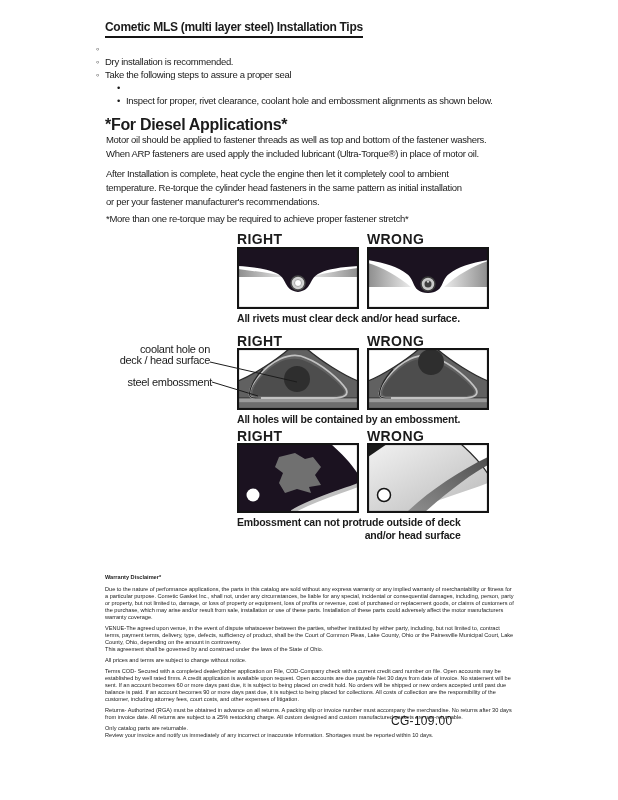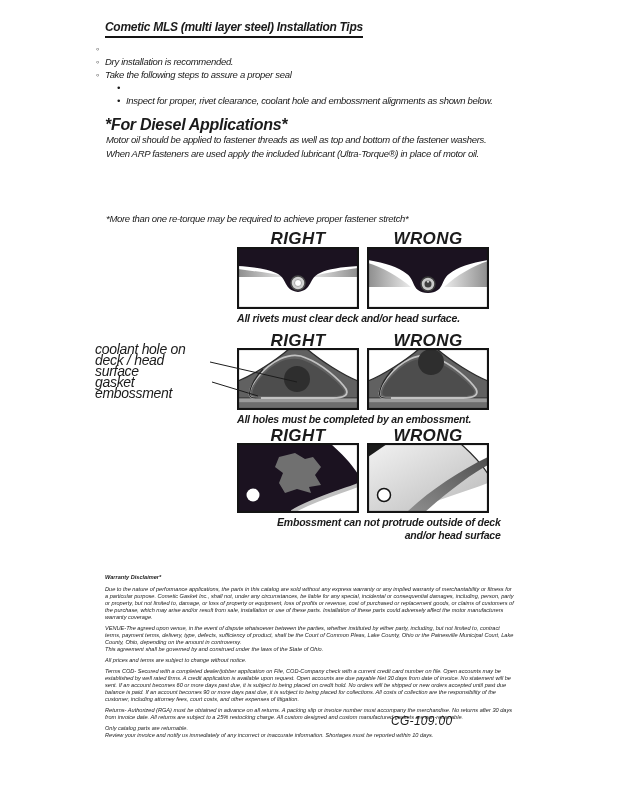--- a/index.html
+++ b/index.html
@@ -1,18 +1,18 @@
 <!DOCTYPE html>
 <html><head>
 <meta charset="utf-8">
 <style>
   html,body{margin:0;padding:0;background:#ffffff;}
   .page{
     position:relative;width:618px;height:800px;background:#ffffff;overflow:hidden;
-    font-family:"Liberation Sans",sans-serif;color:#1b1b1b;font-style:italic;
+    font-family:"Liberation Sans",sans-serif;color:#1b1b1b;
   }
   h1.title{
     position:absolute;left:105px;top:20px;margin:0;
     font-size:12px;font-weight:bold;letter-spacing:-0.3px;
     border-bottom:2px solid #151515;padding-bottom:2px;
   }
   .tips{position:absolute;left:96px;top:42px;font-size:9.5px;letter-spacing:-0.3px;}
   .tip-row{display:flex;line-height:13px;white-space:nowrap;}
   .tip-row .bul{width:9px;flex:0 0 9px;text-align:left;}
   .tip-row.sub{margin-left:21px;}
@@ -21,31 +21,31 @@
     font-size:16px;font-weight:bold;letter-spacing:-0.3px;
   }
   .body-para{
     position:absolute;left:105px;margin:1px;width:460px;
     font-size:9.5px;line-height:14px;letter-spacing:-0.3px;white-space:pre-line;
   }
   #para1{top:132px;}
   #para2{top:166px;}
   #note{top:211px;}
   .dlabel{
-    position:absolute;width:122px;text-align:center;
-    font-size:17px;font-weight:bold;letter-spacing:0.4px;line-height:14px;
+    position:absolute;width:122px;text-align:left;
+    font-size:14px;font-weight:bold;letter-spacing:0.4px;line-height:14px;
   }
   .caption{
     position:absolute;left:237px;margin:0;
     font-size:10.5px;font-weight:bold;letter-spacing:-0.2px;line-height:12.5px;white-space:pre-line;text-align:right;
   }
   svg.diag{position:absolute;}
   .annotation{
-    position:absolute;font-size:14px;letter-spacing:-0.3px;line-height:11px;
-    text-align:left;white-space:pre-line;
+    position:absolute;font-size:11px;letter-spacing:-0.3px;line-height:11px;
+    text-align:right;white-space:pre-line;
   }
   #ann-coolant{left:95px;top:344px;width:115px;}
   #ann-emboss{left:95px;top:377px;width:117px;}
   .legal{position:absolute;left:105px;top:574px;width:409px;}
   .legal p{margin:0 0 4px 0;font-size:5.6px;line-height:7px;letter-spacing:0;white-space:pre-line;}
   .legal p.lheading{font-weight:bold;margin-bottom:5px;}
   .docnum{position:absolute;left:391px;top:714px;margin:0;font-size:12px;letter-spacing:0.3px;}
 </style>
 </head>
 <body>
@@ -71,20 +71,23 @@
     </div>
     <div class="tip-row sub">
       <span class="bul">•</span>
       <span>Inspect for proper, rivet clearance, coolant hole and embossment alignments as shown below.</span>
     </div>
   </div>
 
   <h2 class="diesel-heading">*For Diesel Applications*</h2>
   <p class="body-para" id="para1">Motor oil should be applied to fastener threads as well as top and bottom of the fastener washers.
 When ARP fasteners are used apply the included lubricant (Ultra-Torque®) in place of motor oil.</p>
+  <p class="body-para" id="para2">After Installation is complete, heat cycle the engine then let it completely cool to ambient
+temperature. Re-torque the cylinder head fasteners in the same pattern as initial installation
+or per your fastener manufacturer's recommendations.</p>
   <p class="body-para" id="note">*More than one re-torque may be required to achieve proper fastener stretch*</p>
 
   <span class="dlabel" style="left:237px;top:232px;">RIGHT</span>
   <span class="dlabel" style="left:367px;top:232px;">WRONG</span>
 
   <svg class="diag" style="left:237px;top:247px;" width="122" height="62" viewBox="0 0 122 62">
     <defs>
       <linearGradient id="g1l" x1="0" y1="0" x2="1" y2="0">
           <stop offset="0" stop-color="#8d8d8d"></stop>
           <stop offset="1" stop-color="#e6e6e6"></stop>
@@ -125,21 +128,21 @@
     <rect x="1" y="1" width="120" height="60" fill="none" stroke="#141414" stroke-width="2.2"></rect>
   </svg>
 
   <p class="caption" style="top:312px;">All rivets must clear deck and/or head surface.</p>
 
   <span class="dlabel" style="left:237px;top:334px;">RIGHT</span>
   <span class="dlabel" style="left:367px;top:334px;">WRONG</span>
 
   <div class="annotation" id="ann-coolant">coolant hole on
 deck / head surface</div>
-  <div class="annotation" id="ann-emboss">gasket embossment</div>
+  <div class="annotation" id="ann-emboss">steel embossment</div>
 
   <svg class="diag" style="left:237px;top:348px;" width="122" height="62" viewBox="0 0 122 62">
     <rect x="0" y="0" width="122" height="62" fill="#ffffff"></rect>
     <rect x="1" y="1" width="120" height="60" fill="#616161"></rect>
     <rect x="1" y="49" width="120" height="1.5" fill="#454545"></rect>
     <rect x="1" y="50.5" width="120" height="4" fill="#9c9c9c"></rect>
     <rect x="1" y="54.5" width="120" height="6.5" fill="#6e6e6e"></rect>
     <path d="M16,47 C13,41 27,22 43,14 C52,10 61,10 68,13 C83,19 100,33 106,41 C110,46 105,48 96,48 L25,48 C19,48 17,48 16,47 Z" fill="#4d4d4d"></path>
     <path d="M13,48 C10,40 26,19 43,11 C53,6.5 62,6.5 69,10 C85,16 103,32 109,41 C112,47 107,50 96,50 L24,50 C16,50 14,50 13,48 Z" fill="none" stroke="#c2c2c2" stroke-width="1.8"></path>
     <path d="M24,50 C16,50 14,50 13,48 C11,42 17,31 26,21" fill="none" stroke="#262626" stroke-width="1.2"></path>
@@ -166,21 +169,21 @@
     <path d="M70,1 C84,13 106,27 121,33" fill="none" stroke="#2b2b2b" stroke-width="1.3"></path>
     <circle cx="64" cy="14" r="13" fill="#2e2e2e"></circle>
     <rect x="1" y="1" width="120" height="60" fill="none" stroke="#141414" stroke-width="2.2"></rect>
   </svg>
 
   <svg class="diag" style="left:205px;top:350px;" width="100" height="55" viewBox="0 0 100 55">
     <line x1="5" y1="12" x2="92" y2="32" stroke="#1c1c1c" stroke-width="1"></line>
     <line x1="7" y1="32" x2="53" y2="46" stroke="#1c1c1c" stroke-width="1"></line>
   </svg>
 
-  <p class="caption" style="top:413px;">All holes must be completed by an embossment.</p>
+  <p class="caption" style="top:413px;">All holes will be contained by an embossment.</p>
 
   <span class="dlabel" style="left:237px;top:429px;">RIGHT</span>
   <span class="dlabel" style="left:367px;top:429px;">WRONG</span>
 
   <svg class="diag" style="left:237px;top:443px;" width="122" height="70" viewBox="0 0 122 70">
     <rect x="0" y="0" width="122" height="70" fill="#ffffff"></rect>
     <path d="M1,1 H94 C104,10 114,20 121,31 L121,42 C100,50 72,58 52,69 L1,69 Z" fill="#1b1220"></path>
     <path d="M121,42 C100,50 72,58 55,69" fill="none" stroke="#c0c0c0" stroke-width="4"></path>
     <polygon points="42,14 58,10 68,16 76,14 84,24 78,32 84,42 72,44 74,50 60,46 48,50 42,40 46,30 38,24" fill="#707070"></polygon>
     <circle cx="16" cy="52" r="6.5" fill="#ffffff"></circle>
@@ -200,21 +203,21 @@
     </defs>
     <rect x="0" y="0" width="122" height="70" fill="#ffffff"></rect>
     <path d="M1,1 H94 C104,10 114,20 121,31 L121,40 C95,50 65,58 45,69 L1,69 Z" fill="url(#g3b)"></path>
     <path d="M94,1 C104,10 114,20 121,31" fill="none" stroke="#2a2a2a" stroke-width="1.2"></path>
     <path d="M121,14 C92,28 62,48 40,69 L58,69 C84,46 106,30 121,22 Z" fill="url(#g3s)"></path>
     <path d="M1,1 L20,1 L1,14 Z" fill="#1b1b1b"></path>
     <circle cx="17" cy="52" r="6.5" fill="#ffffff" stroke="#161616" stroke-width="1.5"></circle>
     <rect x="1" y="1" width="120" height="68" fill="none" stroke="#141414" stroke-width="2.2"></rect>
   </svg>
 
-  <p class="caption" style="top:516px;margin-left:40px;">Embossment can not protrude outside of deck
+  <p class="caption" style="top:516px;">Embossment can not protrude outside of deck
 and/or head surface</p>
 
   <div class="legal">
     <p class="lheading">Warranty Disclaimer*</p>
     <p>Due to the nature of performance applications, the parts in this catalog are sold without any express warranty or any implied warranty of merchantability or fitness for a particular purpose.  Cometic Gasket Inc., shall not, under any circumstances, be liable for any special, incidental or consequential damages, including, person, party or property, but not limited to, damage, or loss of property or equipment, loss of profits or revenue, cost of purchased or replacement goods, or claims of customers of the purchase, which may arise and/or result from sale, installation or use of these parts.  Installation of these parts could adversely affect the motor manufacturers warranty coverage.</p>
     <p>VENUE-The agreed upon venue, in the event of dispute whatsoever between the parties, whether instituted by either party, including, but not limited to, contract terms, payment terms, delivery, type, defects, sufficiency of product, shall be the Court of Common Pleas, Lake County, Ohio or the Painesville Municipal Court, Lake County, Ohio, depending on the amount in controversy.
 This agreement shall be governed by and construed under the laws of the State of Ohio.</p>
     <p>All prices and terms are subject to change without notice.</p>
     <p>Terms COD- Secured with a completed dealer/jobber application on File, COD-Company check with a current credit card number on file.  Open accounts may be established by well rated firms.  A credit application is available upon request.  Open accounts are due payable Net 30 days from date of invoice.  No statement will be sent.  If an account becomes 60 or more days past due, it is subject to being placed on credit hold.  No orders will be shipped or new orders accepted until past due balance is paid.  If an account becomes 90 or more days past due, it is subject to being placed for collections.  All costs of collection are the responsibility of the customer, including attorney fees, court costs, and other expenses of litigation.</p>
     <p>Returns- Authorized (RGA) must be obtained in advance on all returns.  A packing slip or invoice number must accompany the merchandise.  No returns after 30 days from invoice date.  All returns are subject to a 25% restocking charge.  All custom designed and custom manufactured gaskets are non-returnable.</p>

